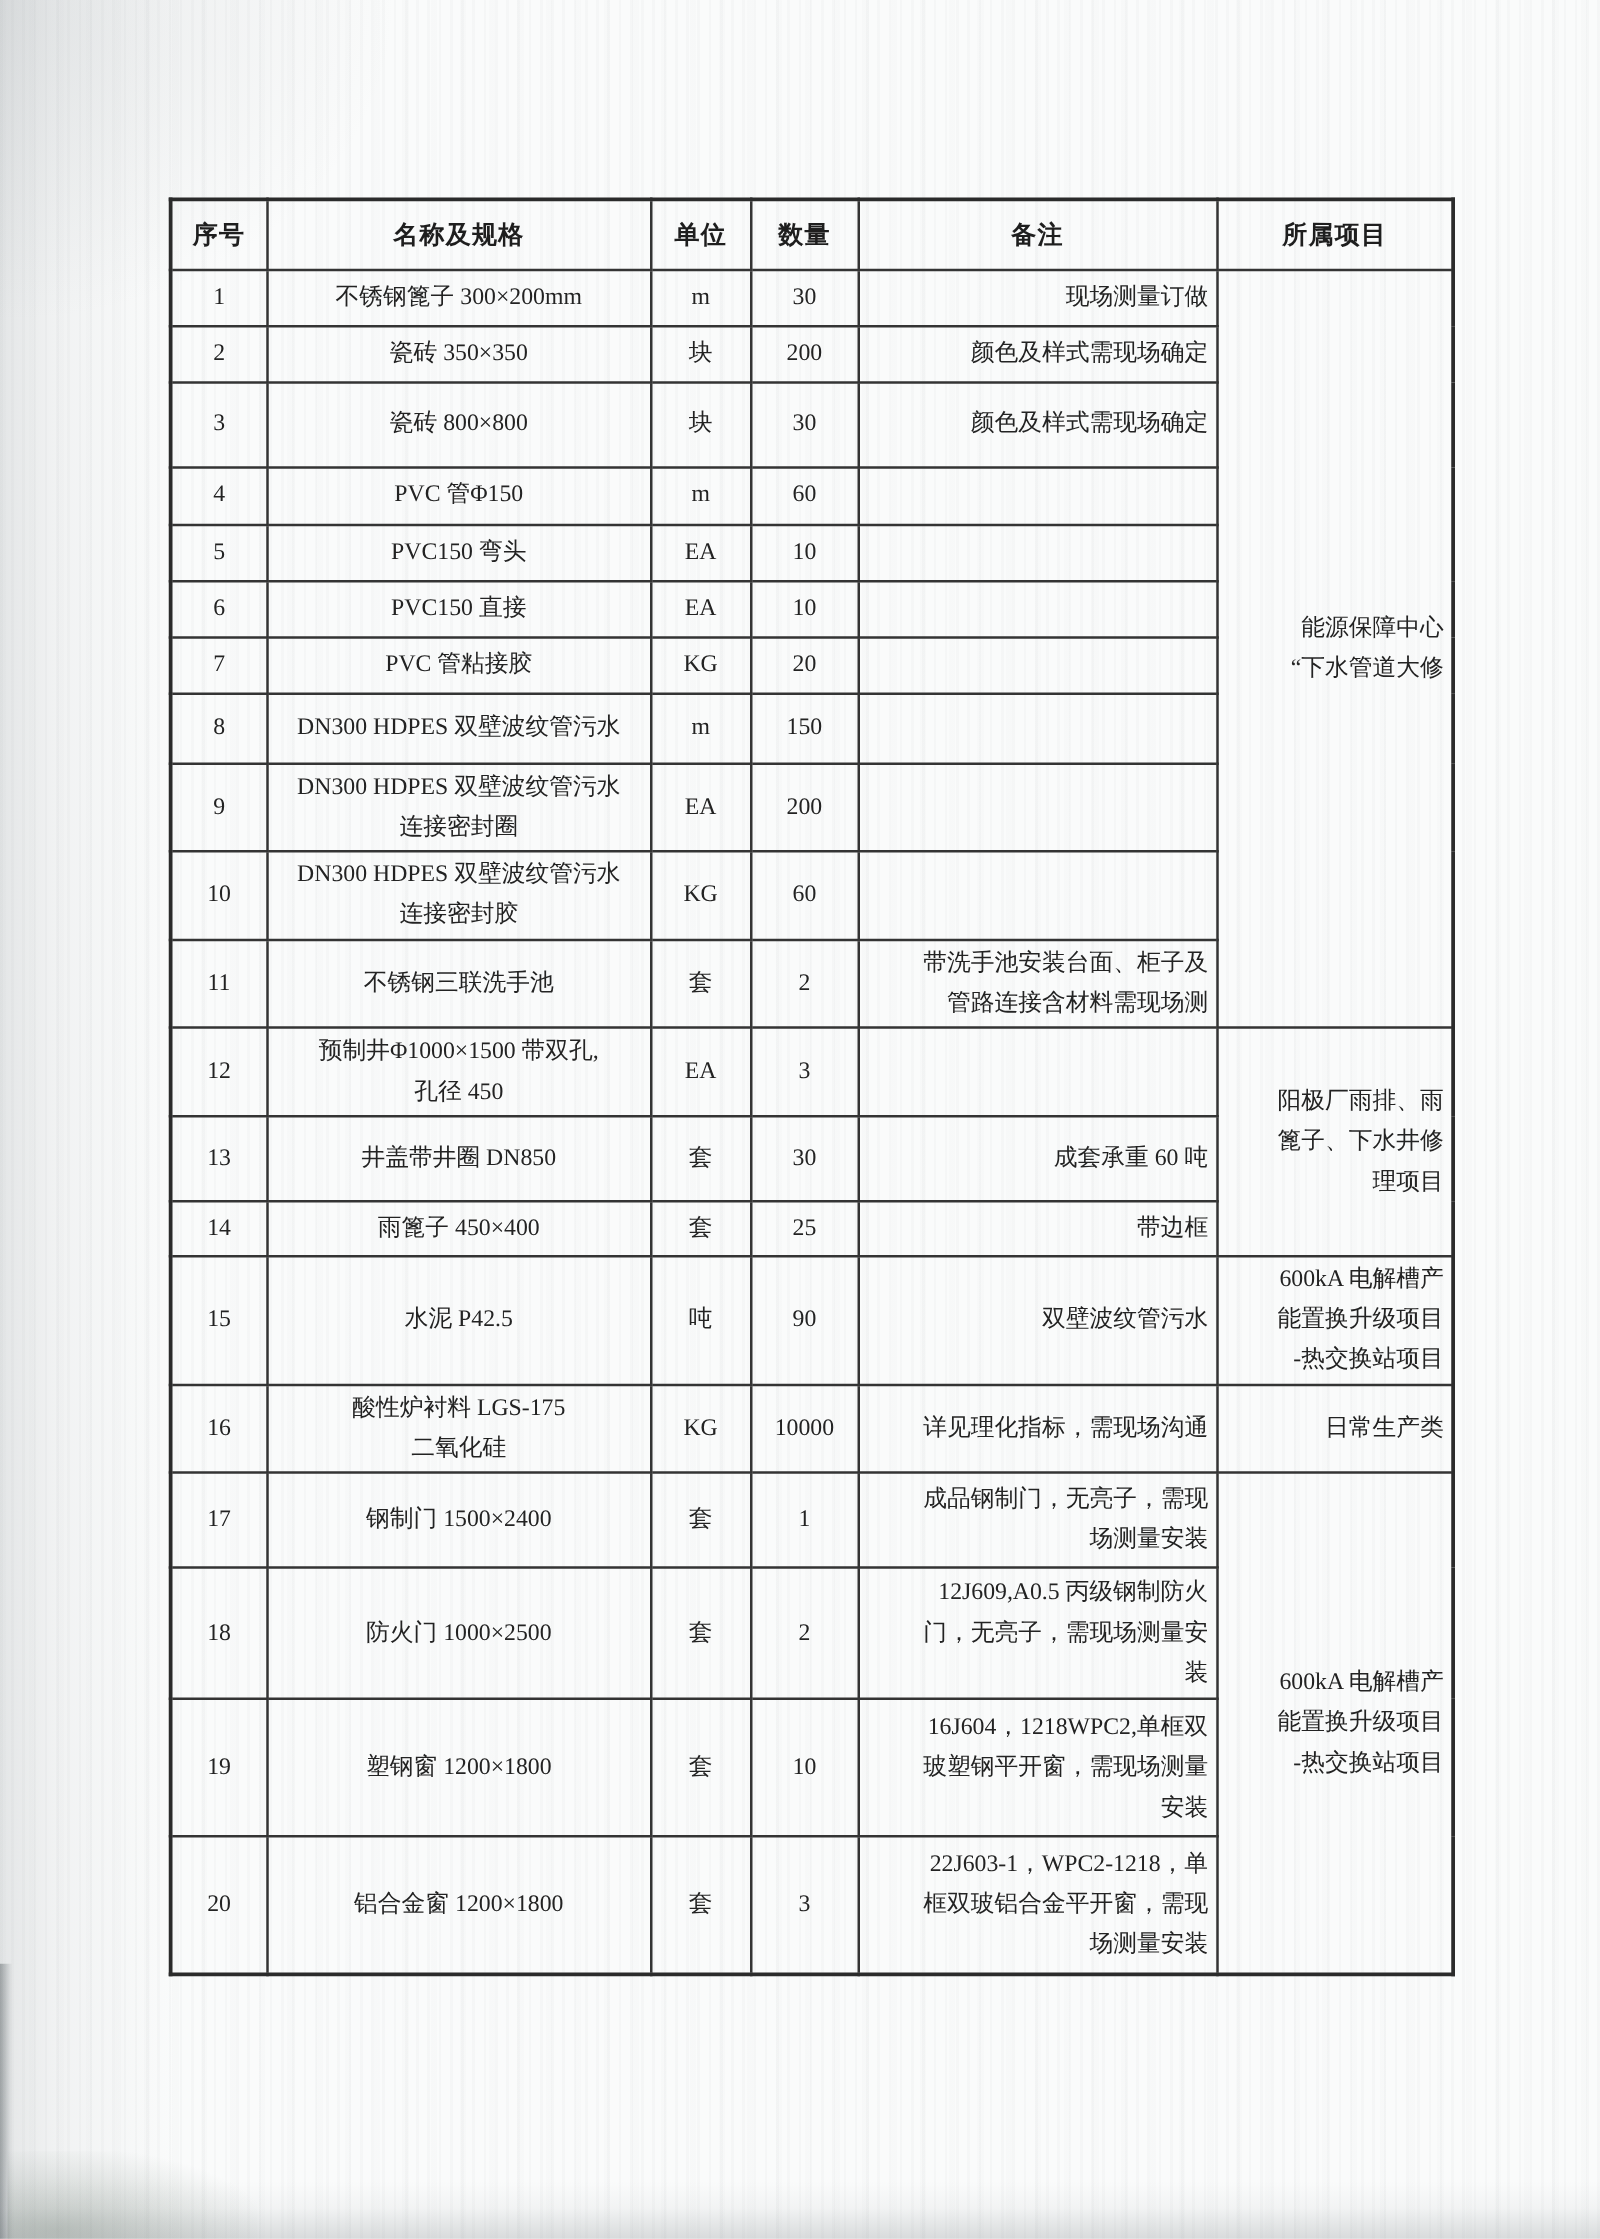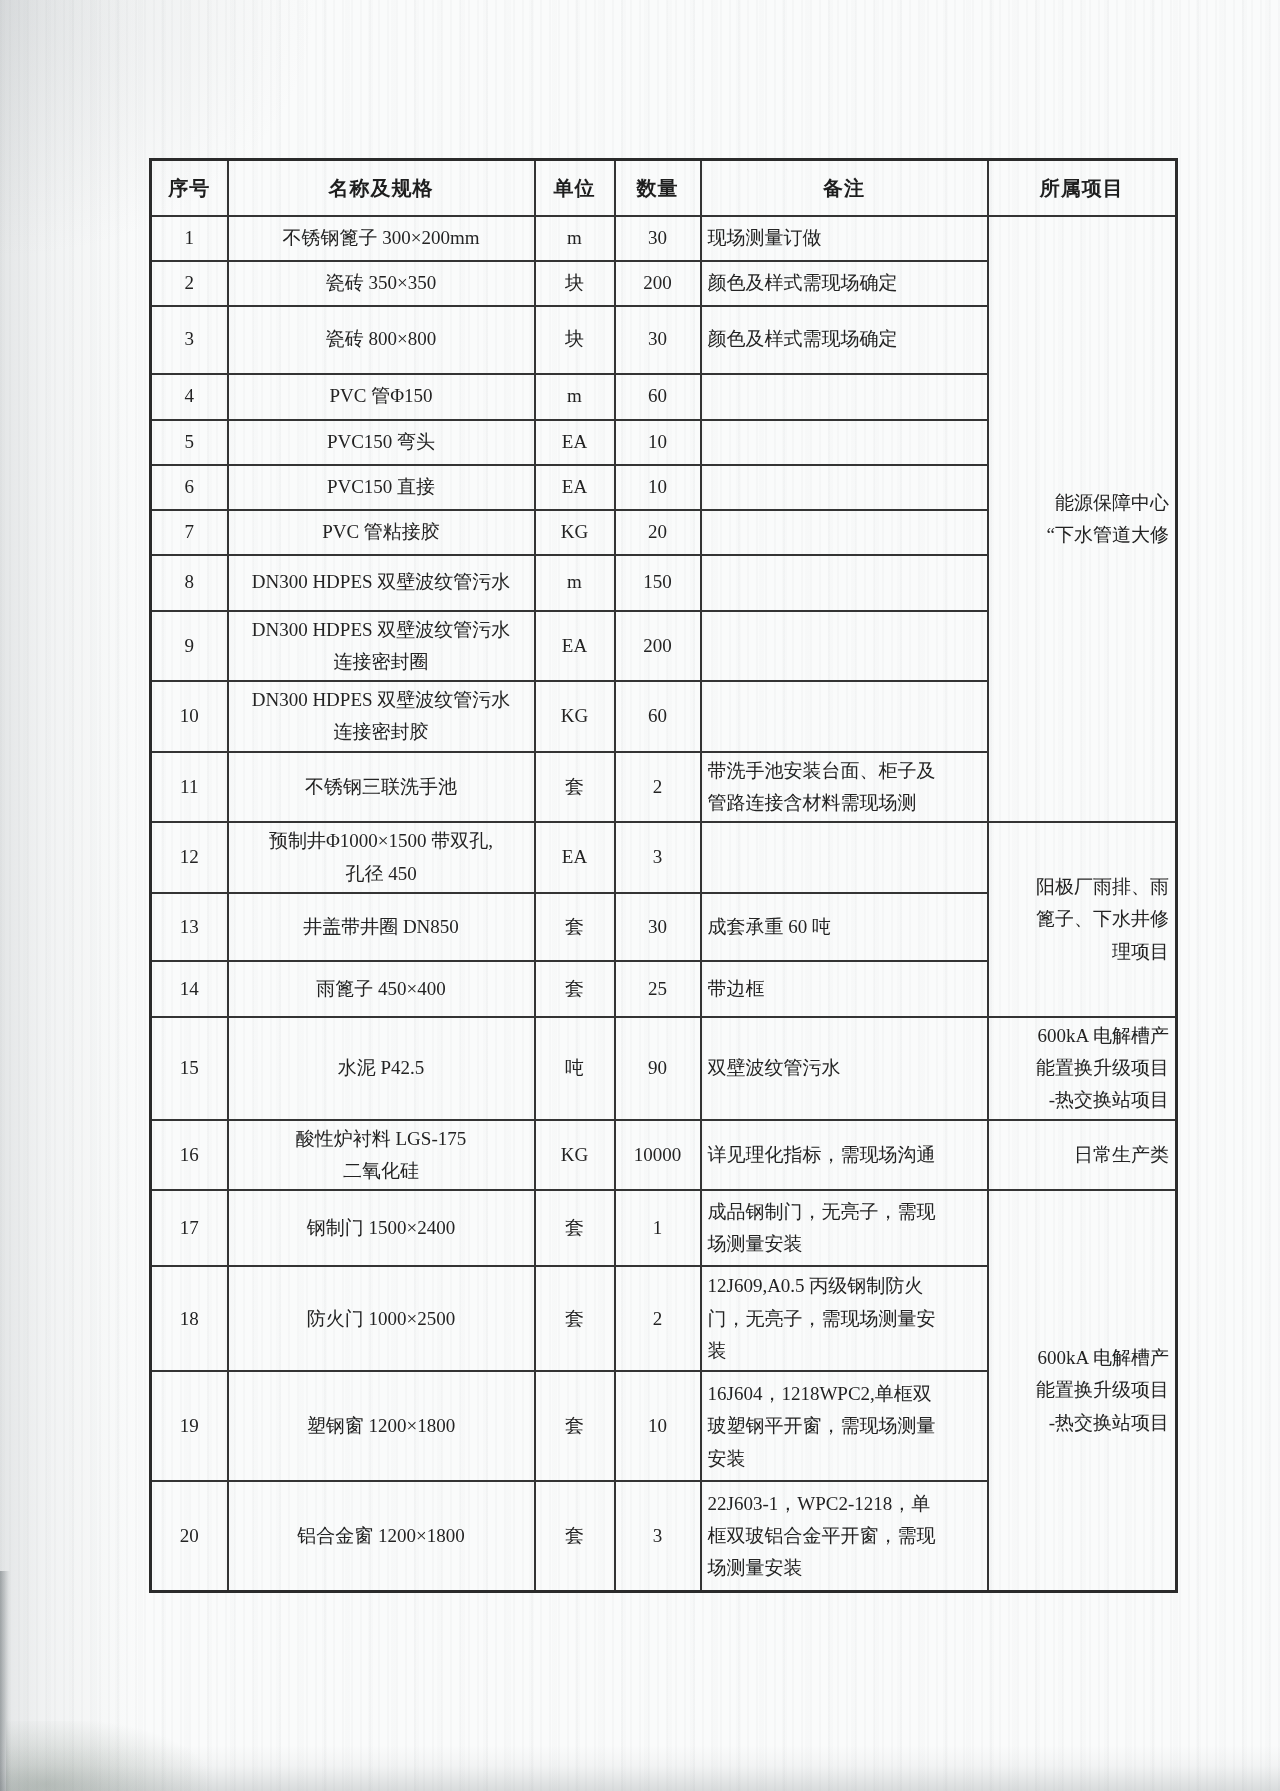--- a/index.html
+++ b/index.html
@@ -30,48 +30,48 @@
   .scan-bottomleft-smudge{
     position:absolute;left:6px;bottom:0;width:200px;height:70px;pointer-events:none;
     background:radial-gradient(ellipse at 20% 90%, rgba(128,140,130,0.40), rgba(128,140,130,0) 75%);
   }
   .scan-left-edge{
     position:absolute;left:0;bottom:0;width:10px;height:220px;pointer-events:none;
     background:linear-gradient(90deg, rgba(80,88,92,0.45), rgba(80,88,92,0) 100%);
   }
 
   table.sheet{
-    position:absolute;left:149px;top:158px;width:1026px;
+    position:absolute;left:135px;top:158px;width:1026px;
     border-collapse:collapse;table-layout:fixed;
     border:3px solid #2b2b2b;
     background:transparent;
   }
   .sheet th,.sheet td{
     border:2px solid #343434;
     vertical-align:middle;
     color:#232323;
     font-size:19px;
     line-height:1.7;
     white-space:pre-line;
     padding:2px 6px;
     overflow:hidden;
   }
   .sheet th{
     font-size:20px;font-weight:700;text-align:center;letter-spacing:1px;color:#1e1e1e;
   }
   .c-no,.c-unit,.c-qty{text-align:center;font-size:18px;}
   .c-name{text-align:center;padding-left:16px;}
-  .c-remark{text-align:left;padding-left:13px;}
+  .c-remark{text-align:right;padding-left:13px;}
   .c-proj{text-align:right;padding-left:13px;font-size:19px;line-height:1.95;vertical-align:middle;}
   
   tr.hrow{height:56px}
   tr.r1{height:45px} tr.r2{height:45px} tr.r3{height:68px} tr.r4{height:46px}
   tr.r5{height:45px} tr.r6{height:45px} tr.r7{height:45px} tr.r8{height:56px}
   tr.r9{height:68px} tr.r10{height:68px} tr.r11{height:68px} tr.r12{height:68px}
-  tr.r13{height:68px} tr.r14{height:56px} tr.r15{height:100px} tr.r16{height:70px}
+  tr.r13{height:68px} tr.r14{height:44px} tr.r15{height:100px} tr.r16{height:70px}
   tr.r17{height:76px} tr.r18{height:105px} tr.r19{height:110px} tr.r20{height:110px}
 </style>
 </head>
 <body>
 
 <div class="scan-texture"></div>
 <div class="scan-left-band"></div>
 <div class="scan-topleft"></div>
 <div class="scan-bottom-band"></div>
 <div class="scan-bottomleft-smudge"></div>

